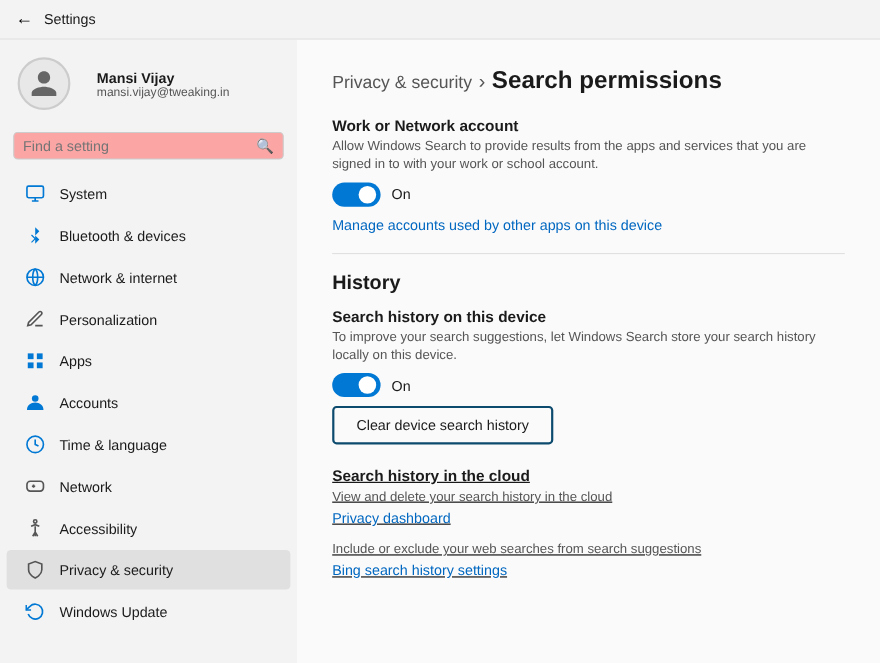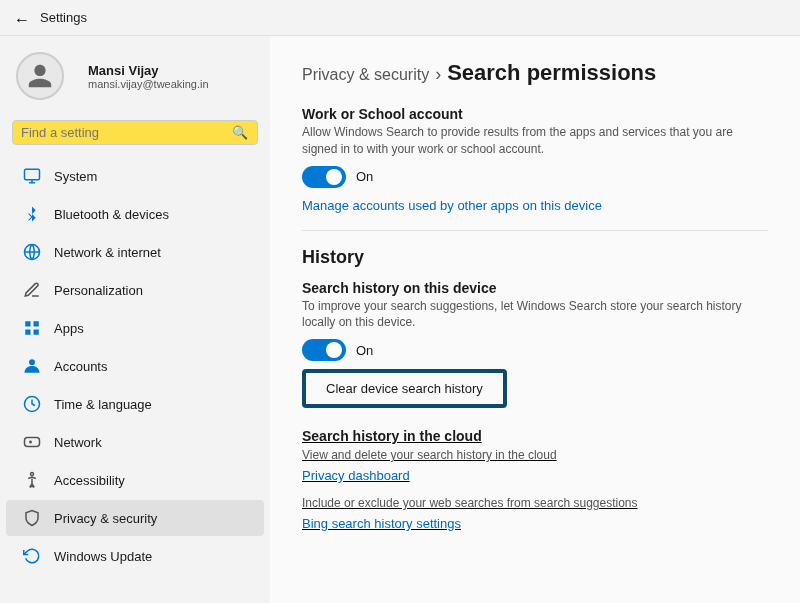--- a/index.html
+++ b/index.html
@@ -76,21 +76,21 @@
     .user-avatar svg { width: 28px; height: 28px; }
     .user-info { display: flex; flex-direction: column; }
     .user-name { font-size: 13px; font-weight: 600; color: #1a1a1a; }
     .user-email { font-size: 11px; color: #555; }
 
     
     .search-box {
       margin: 4px 12px 12px 12px;
       display: flex;
       align-items: center;
-      background: #fde047;
+      background: #fca5a5;
       border: 1px solid #ccc;
       border-radius: 4px;
       padding: 4px 8px;
       gap: 6px;
     }
     .search-box input {
       border: none;
       outline: none;
       font-size: 13px;
       flex: 1;
@@ -204,21 +204,21 @@
 
     .history-heading {
       font-size: 18px;
       font-weight: 700;
       color: #1a1a1a;
       margin-bottom: 12px;
     }
 
     
     .clear-btn {
-      border: 4px solid #0c4a6e;
+      border: 2px solid #0c4a6e;
       background: #fafafa;
       padding: 8px 20px;
       font-size: 13px;
       color: #1a1a1a;
       cursor: pointer;
       border-radius: 4px;
       margin-bottom: 16px;
       display: inline-block;
     }
 
@@ -378,21 +378,21 @@
 
   <div class="content">
 
     <div class="header-row">
       <span class="breadcrumb-parent">Privacy &amp; security</span>
       <span class="breadcrumb-sep">›</span>
       <span class="breadcrumb-current">Search permissions</span>
     </div>
 
     <div>
-      <div class="section-title">Work or School account</div>
+      <div class="section-title">Work or Network account</div>
       <div class="section-desc">Allow Windows Search to provide results from the apps and services that you are signed in to with your work or school account.</div>
       <div class="toggle-row">
         <div class="toggle"></div>
         <span class="toggle-label">On</span>
       </div>
       <a class="link-text">Manage accounts used by other apps on this device</a>
     </div>
 
     <hr class="divider">
 

